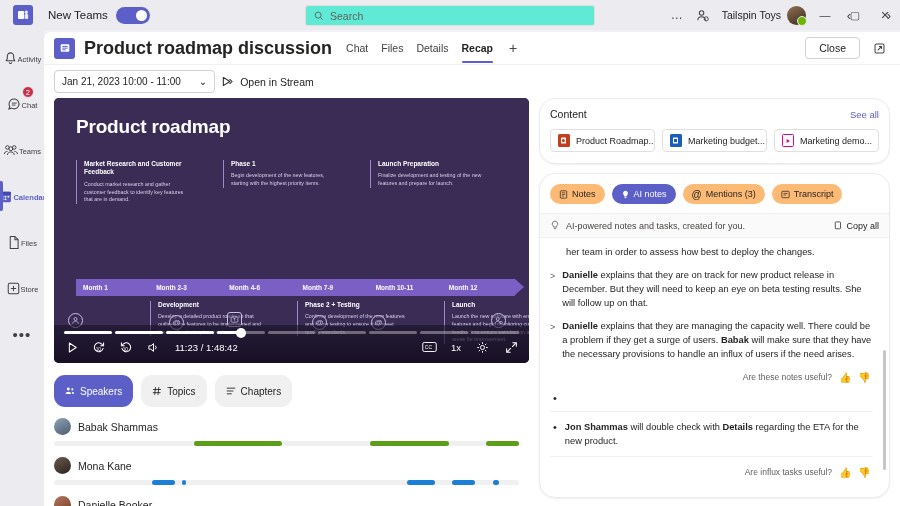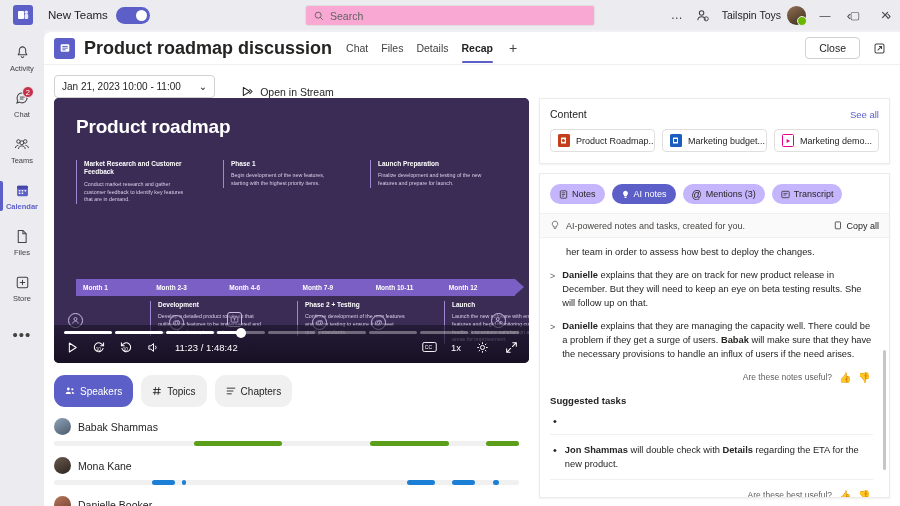--- a/index.html
+++ b/index.html
@@ -31,21 +31,21 @@
     content:''; position: absolute; right: 3px; top: 3px;
     width: 11px; height: 11px; border-radius: 50%; background: #fff;
   }
   .navarrows { margin-left: auto; display: flex; gap: 18px; color: #424242; }
   .navarrows div {
     width: 22px; height: 22px; display:flex; align-items:center; justify-content:center;
     font-size: 13px; cursor: pointer;
   }
   .searchbox {
     position: absolute; left: 305px; top: 5px; width: 290px; height: 21px;
-    background: #f9a8d4; border: 1px solid #E1DFDD; border-radius: 3px;
+    background: #5eead4; border: 1px solid #E1DFDD; border-radius: 3px;
     display: flex; align-items: center; padding: 0 8px; gap: 6px;
   }
   .searchbox .ph { font-size: 10.5px; color: #616161; }
   .tb-right {
     position: absolute; right: 0; top: 0; height: 30px;
     display: flex; align-items: center; gap: 0px;
   }
   .tb-right .ic {
     width: 26px; height: 30px; display: flex; align-items: center; justify-content: center;
     font-size: 12px; color: #424242; cursor: pointer;
@@ -63,21 +63,21 @@
   .wc { width: 30px; height: 30px; display:flex; align-items:center; justify-content:center;
         font-size: 11px; color: #424242; cursor: pointer; }
 
   
   .rail {
     position: absolute; left: 0; top: 30px; width: 44px; height: 476px;
     background: #EBEBF0; padding-top: 6px;
   }
   .rail-item {
     position: relative; width: 44px; height: 44px; margin-bottom: 2px;
-    display: flex; flex-direction: column; align-items: center; justify-content: center;
+    display: flex; align-items: center; justify-content: center;
     cursor: pointer; color: #424242;
   }
   .rail-item .ri-glyph { height: 19px; display:flex; align-items:center; justify-content:center; }
   .rail-item .ri-label { font-size: 7.5px; margin-top: 2px; color: #424242; }
   .rail-item.active .ri-label { color: #5B5FC7; font-weight: bold; }
   .rail-item.active::before {
     content:''; position:absolute; left:0; top:7px; width:3px; height:30px;
     background:#5B5FC7; border-radius:0 2px 2px 0;
   }
   .badge {
@@ -118,21 +118,21 @@
     border: 1px solid #D1D1D1; border-radius: 4px; background: #fff;
     font-size: 10.5px; color: #252423; padding: 4px 13px; cursor: pointer;
     font-family: "Liberation Sans", sans-serif;
   }
   .popout-btn {
     width: 22px; height: 22px; display:flex; align-items:center; justify-content:center;
     cursor: pointer; color: #424242;
   }
 
   
-  .subbar { height: 33px; display: flex; align-items: flex-end; padding: 0 10px; gap: 26px; }
+  .subbar { height: 33px; display: flex; align-items: center; padding: 0 10px; gap: 6px; }
   .date-select {
     border: 1px solid #D1D1D1; border-radius: 4px; height: 23px;
     display: flex; align-items: center; padding: 0 7px; gap: 18px;
     font-size: 10px; color: #252423; cursor: pointer; background:#fff;
   }
   .stream-link {
     display: flex; align-items: center; gap: 6px; font-size: 10.5px;
     color: #252423; cursor: pointer;
   }
 
@@ -213,40 +213,40 @@
   .spk-av { width: 17px; height: 17px; border-radius: 50%; }
   .spk-name { font-size: 10.5px; color: #252423; }
   .track {
     position: relative; height: 5px; background: #F0F0F0; border-radius: 3px;
     margin-top: 6px; width: 465px; overflow: hidden;
   }
   .blk { position: absolute; top: 0; height: 5px; border-radius: 3px; }
 
   
   .card {
-    background: #fff; border: 1px solid #EDEBE9; border-radius: 0;
+    background: #fff; border: 1px solid #EDEBE9; border-radius: 16px;
     box-shadow: 0 1px 2px rgba(0,0,0,.06);
   }
   .content-card { padding: 9px 10px 11px 10px; }
   .cc-head { display: flex; align-items: center; }
   .cc-title { font-size: 10.5px; color: #252423; }
   .see-all { margin-left: auto; font-size: 9.5px; color: #5B5FC7; cursor: pointer; }
   .chips { display: flex; gap: 7px; margin-top: 9px; }
   .chip {
     border: 1px solid #E1DFDD; border-radius: 4px; height: 23px; flex: 1;
     display: flex; align-items: center; gap: 6px; padding: 0 7px; cursor: pointer;
     font-size: 9px; color: #252423; overflow: hidden; white-space: nowrap;
   }
   .fileicon { width: 12px; height: 13px; border-radius: 1.5px; flex: 0 0 auto;
               display:flex;align-items:center;justify-content:center; }
 
   .notes-card { flex: 1; display: flex; flex-direction: column; overflow: hidden; position: relative; }
   .notes-tabs { display: flex; gap: 7px; padding: 10px 10px 9px 10px; }
   .ntab {
-    height: 20px; border-radius: 10px; background: #c4b5fd; font-size: 9px;
+    height: 20px; border-radius: 10px; background: #fdba74; font-size: 9px;
     display: flex; align-items: center; gap: 4px; padding: 0 9px; cursor: pointer; color: #252423;
   }
   .ntab.active { background: #5B5FC7; color: #fff; }
   .ai-banner {
     display: flex; align-items: center; background: #FAFAFA; border-top: 1px solid #F0F0F0;
     border-bottom: 1px solid #F0F0F0; padding: 6px 10px; gap: 6px;
   }
   .ai-banner-txt { font-size: 9px; color: #484644; }
   .copy-all { margin-left: auto; display: flex; align-items: center; gap: 4px;
               font-size: 9px; color: #252423; cursor: pointer; }
@@ -716,34 +716,33 @@
               <span class="chev">&gt;</span>
               <div class="note-txt"><b>Danielle</b><span> explains that they are managing the capacity well. There could be a problem if they get a surge of users. </span><b>Babak</b><span> will make sure that they have the necessary provisions to handle an influx of users if the need arises.</span></div>
             </div>
 
             <div class="feedback">
               <span class="fb-txt">Are these notes useful?</span>
               <span class="fb-ic">👍</span>
               <span class="fb-ic">👎</span>
             </div>
 
-            <div class="sug-title">Suggested tasks</div>
 
             <div class="task">
               <span class="dot">•</span>
             </div>
             <div class="sep"></div>
             <div class="task">
               <span class="dot">•</span>
               <div class="note-txt"><b>Jon Shammas</b><span> will double check with </span><b>Details</b><span> regarding the ETA for the new product.</span></div>
             </div>
             <div class="sep"></div>
 
             <div class="feedback">
-              <span class="fb-txt">Are these best useful?</span>
+              <span class="fb-txt">Are influx tasks useful?</span>
               <span class="fb-ic">👍</span>
               <span class="fb-ic">👎</span>
             </div>
 
             <div class="sbar"></div>
           </div>
         </div>
       </div>
     </div>
   </div>

